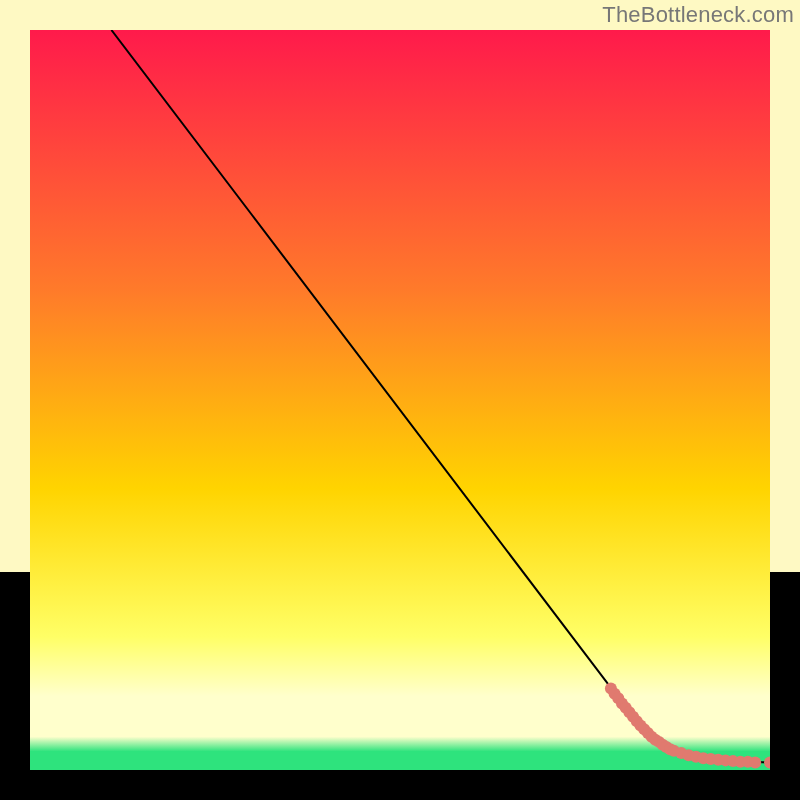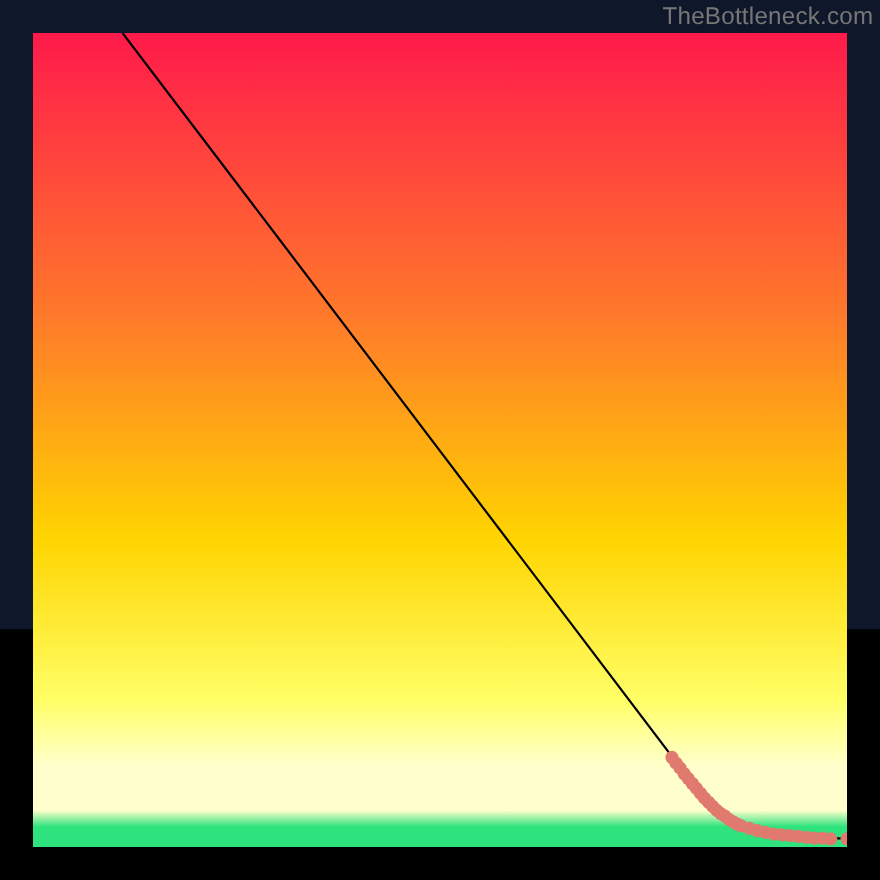--- a/index.html
+++ b/index.html
@@ -8,21 +8,21 @@
     width: 800px;
     height: 800px;
     overflow: hidden;
     background: #000;
     font-family: Arial, Helvetica, sans-serif;
   }
   .frame {
     position: relative;
     width: 800px;
     height: 572px;
-    background: #0f172a;
+    background: #fef9c3;
   }
   .plot {
     position: absolute;
     left: 30px;
     top: 30px;
     width: 740px;
     height: 740px;
   }
   .watermark {
     position: absolute;

